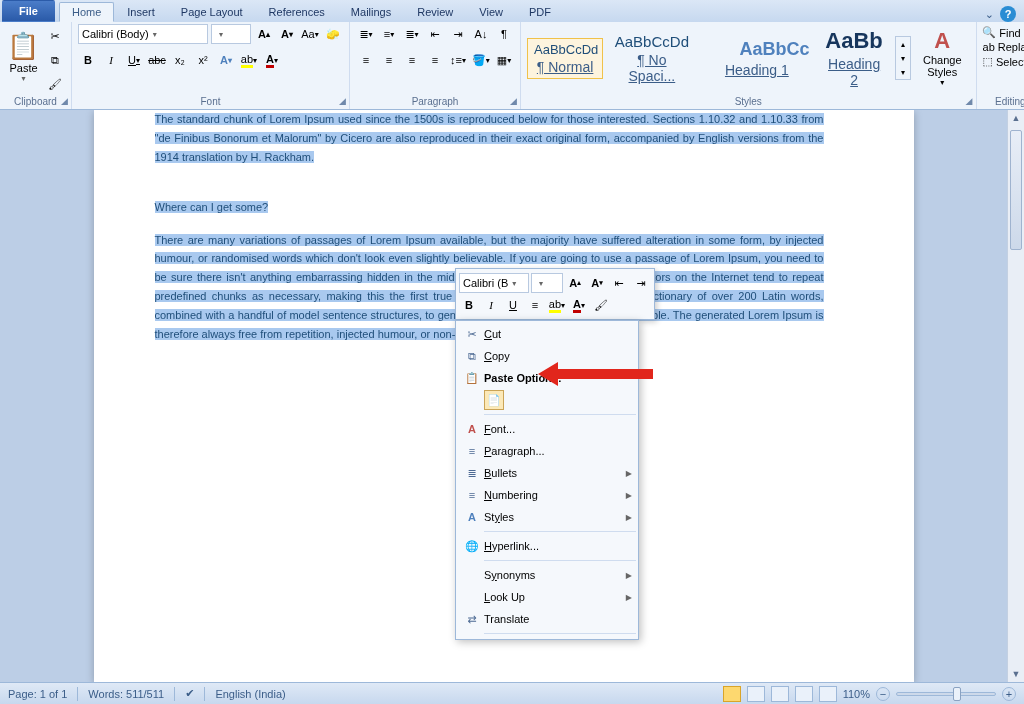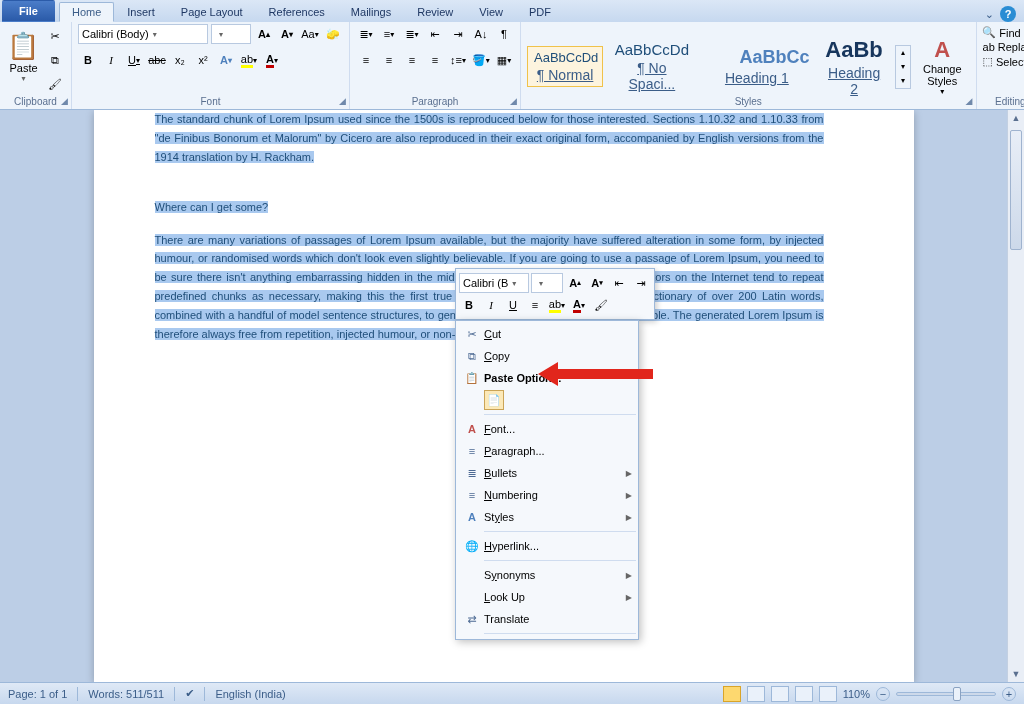--- a/index.html
+++ b/index.html
@@ -194,21 +194,21 @@
             <span>▦</span>
             <span style="font-size:8px;">▾</span>
           </span>
       </div>
     </div>
     <div class="group-label">Paragraph</div>
     <span class="launchicon">◢</span>
   </div>
 
   <div class="group" style="flex:1;">
-    <div class="group-body" style="align-items:center;">
+    <div class="group-body" style="">
       <div class="row">
         <div class="stylebox sel">
             <div class="t1">AaBbCcDd</div>
             <div class="nm">¶ Normal</div>
           </div>
         <div class="stylebox">
             <div class="t2">AaBbCcDd</div>
             <div class="nm">¶ No Spaci...</div>
           </div>
         <div class="stylebox">

